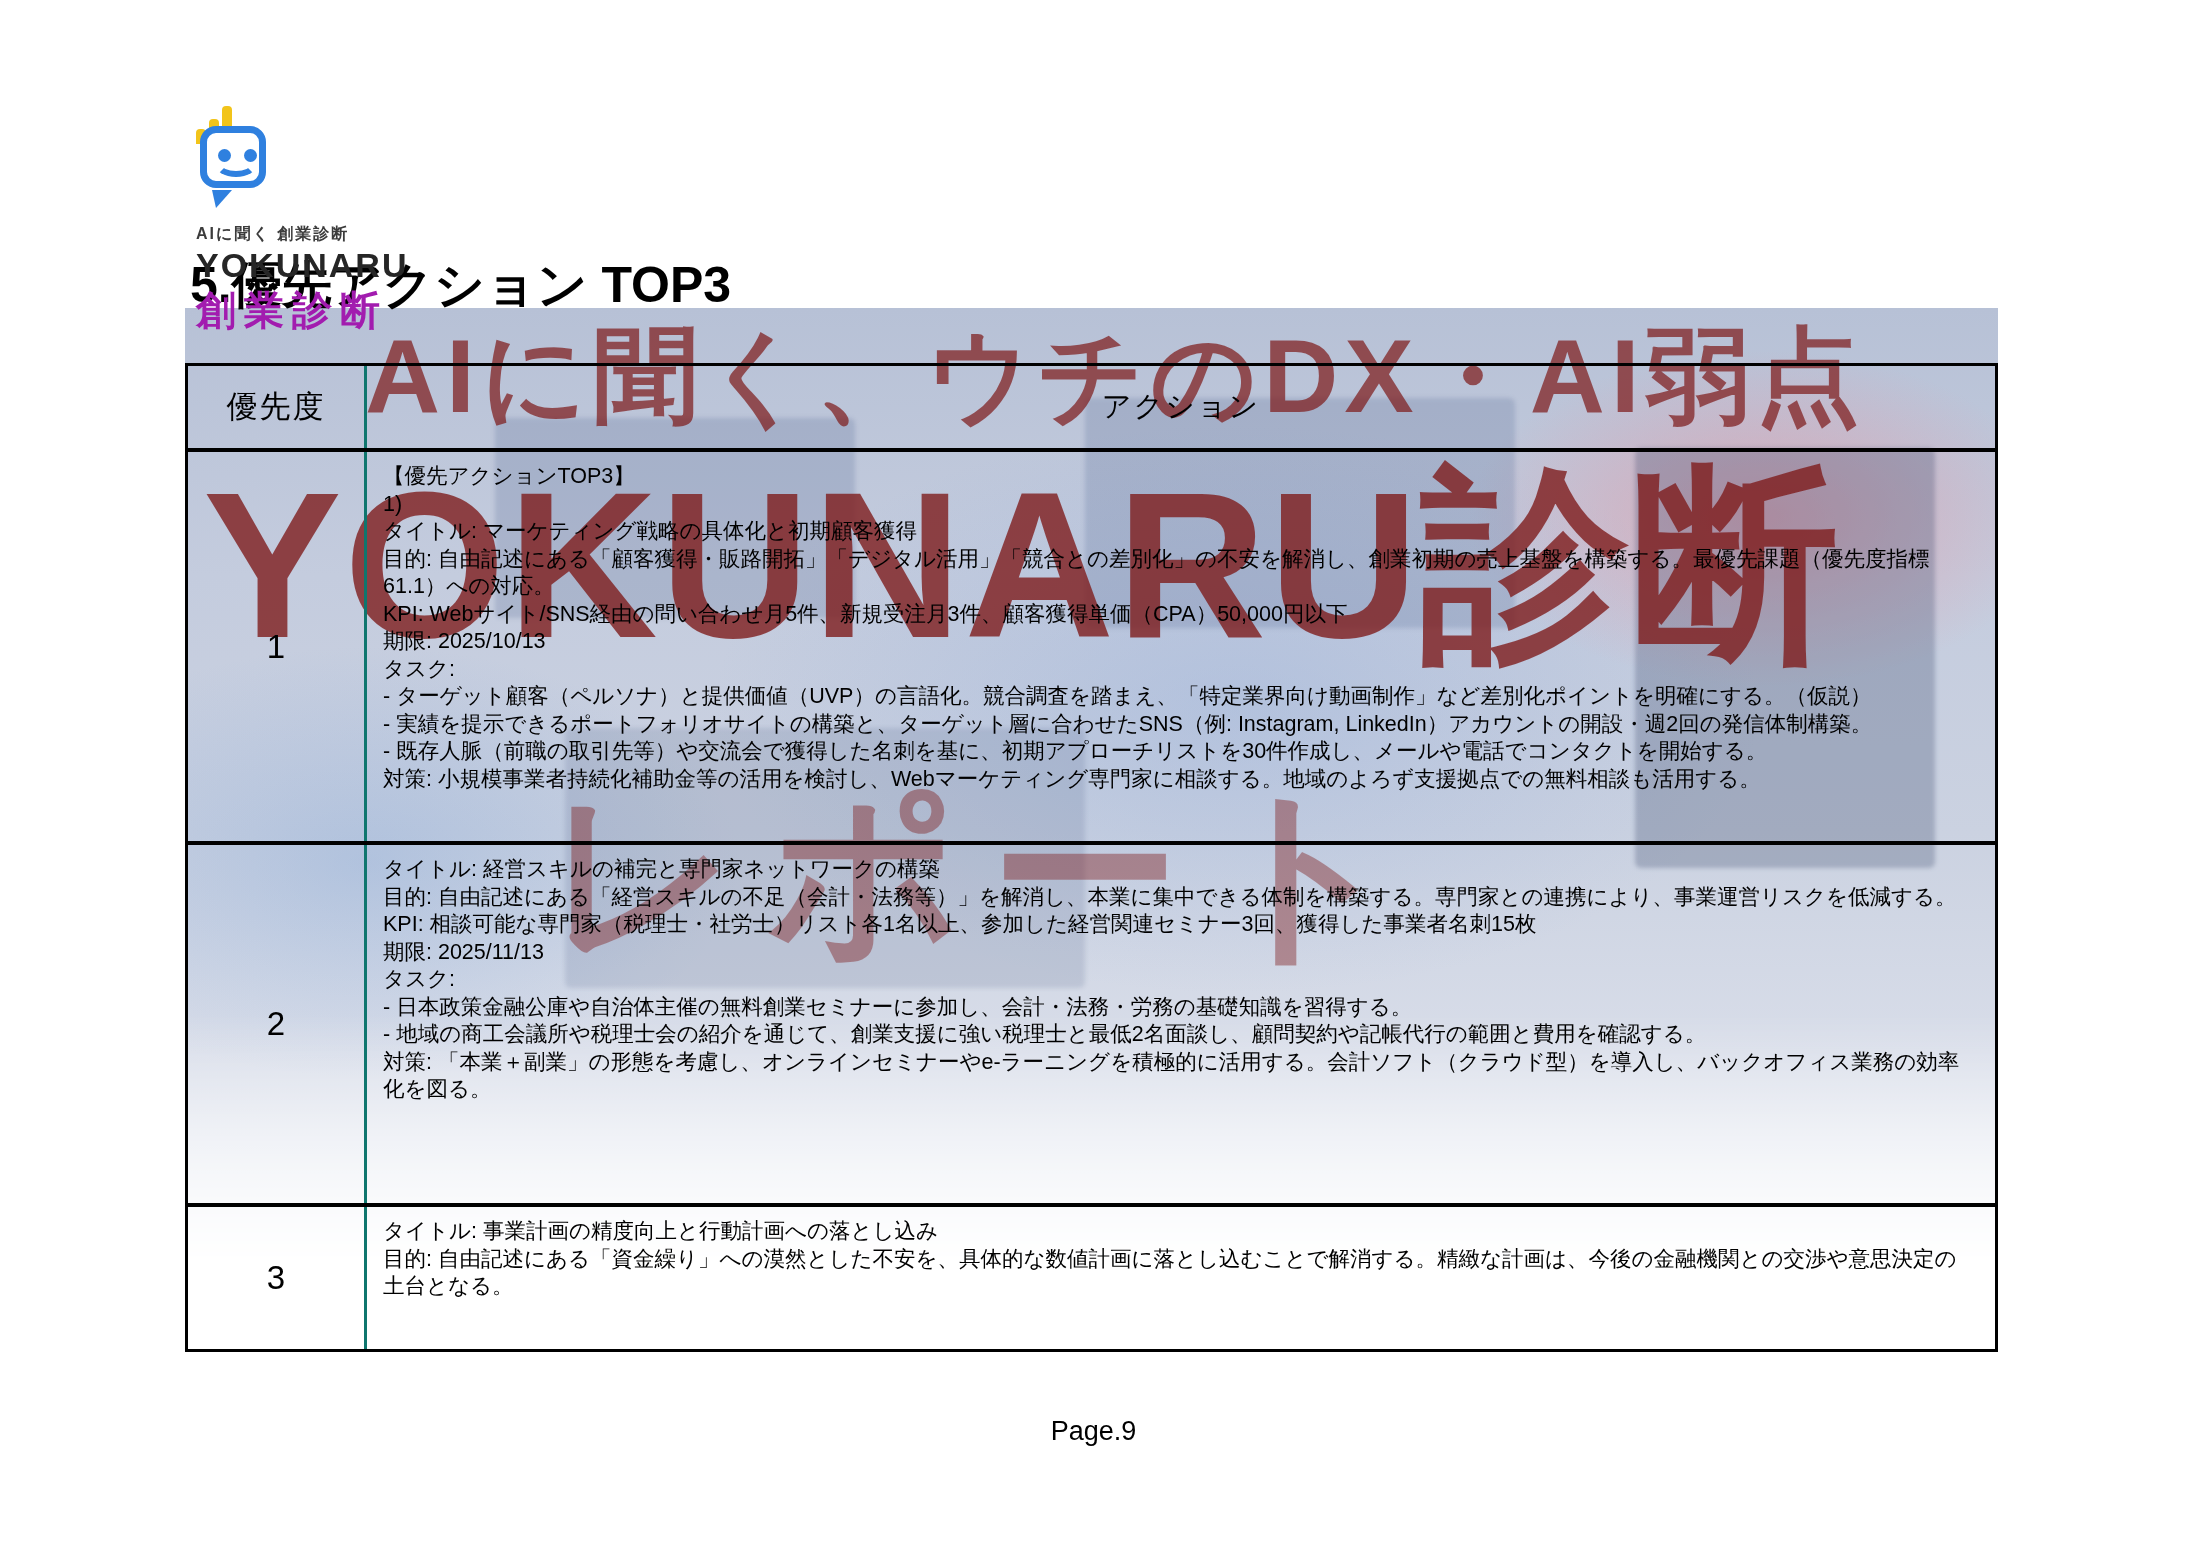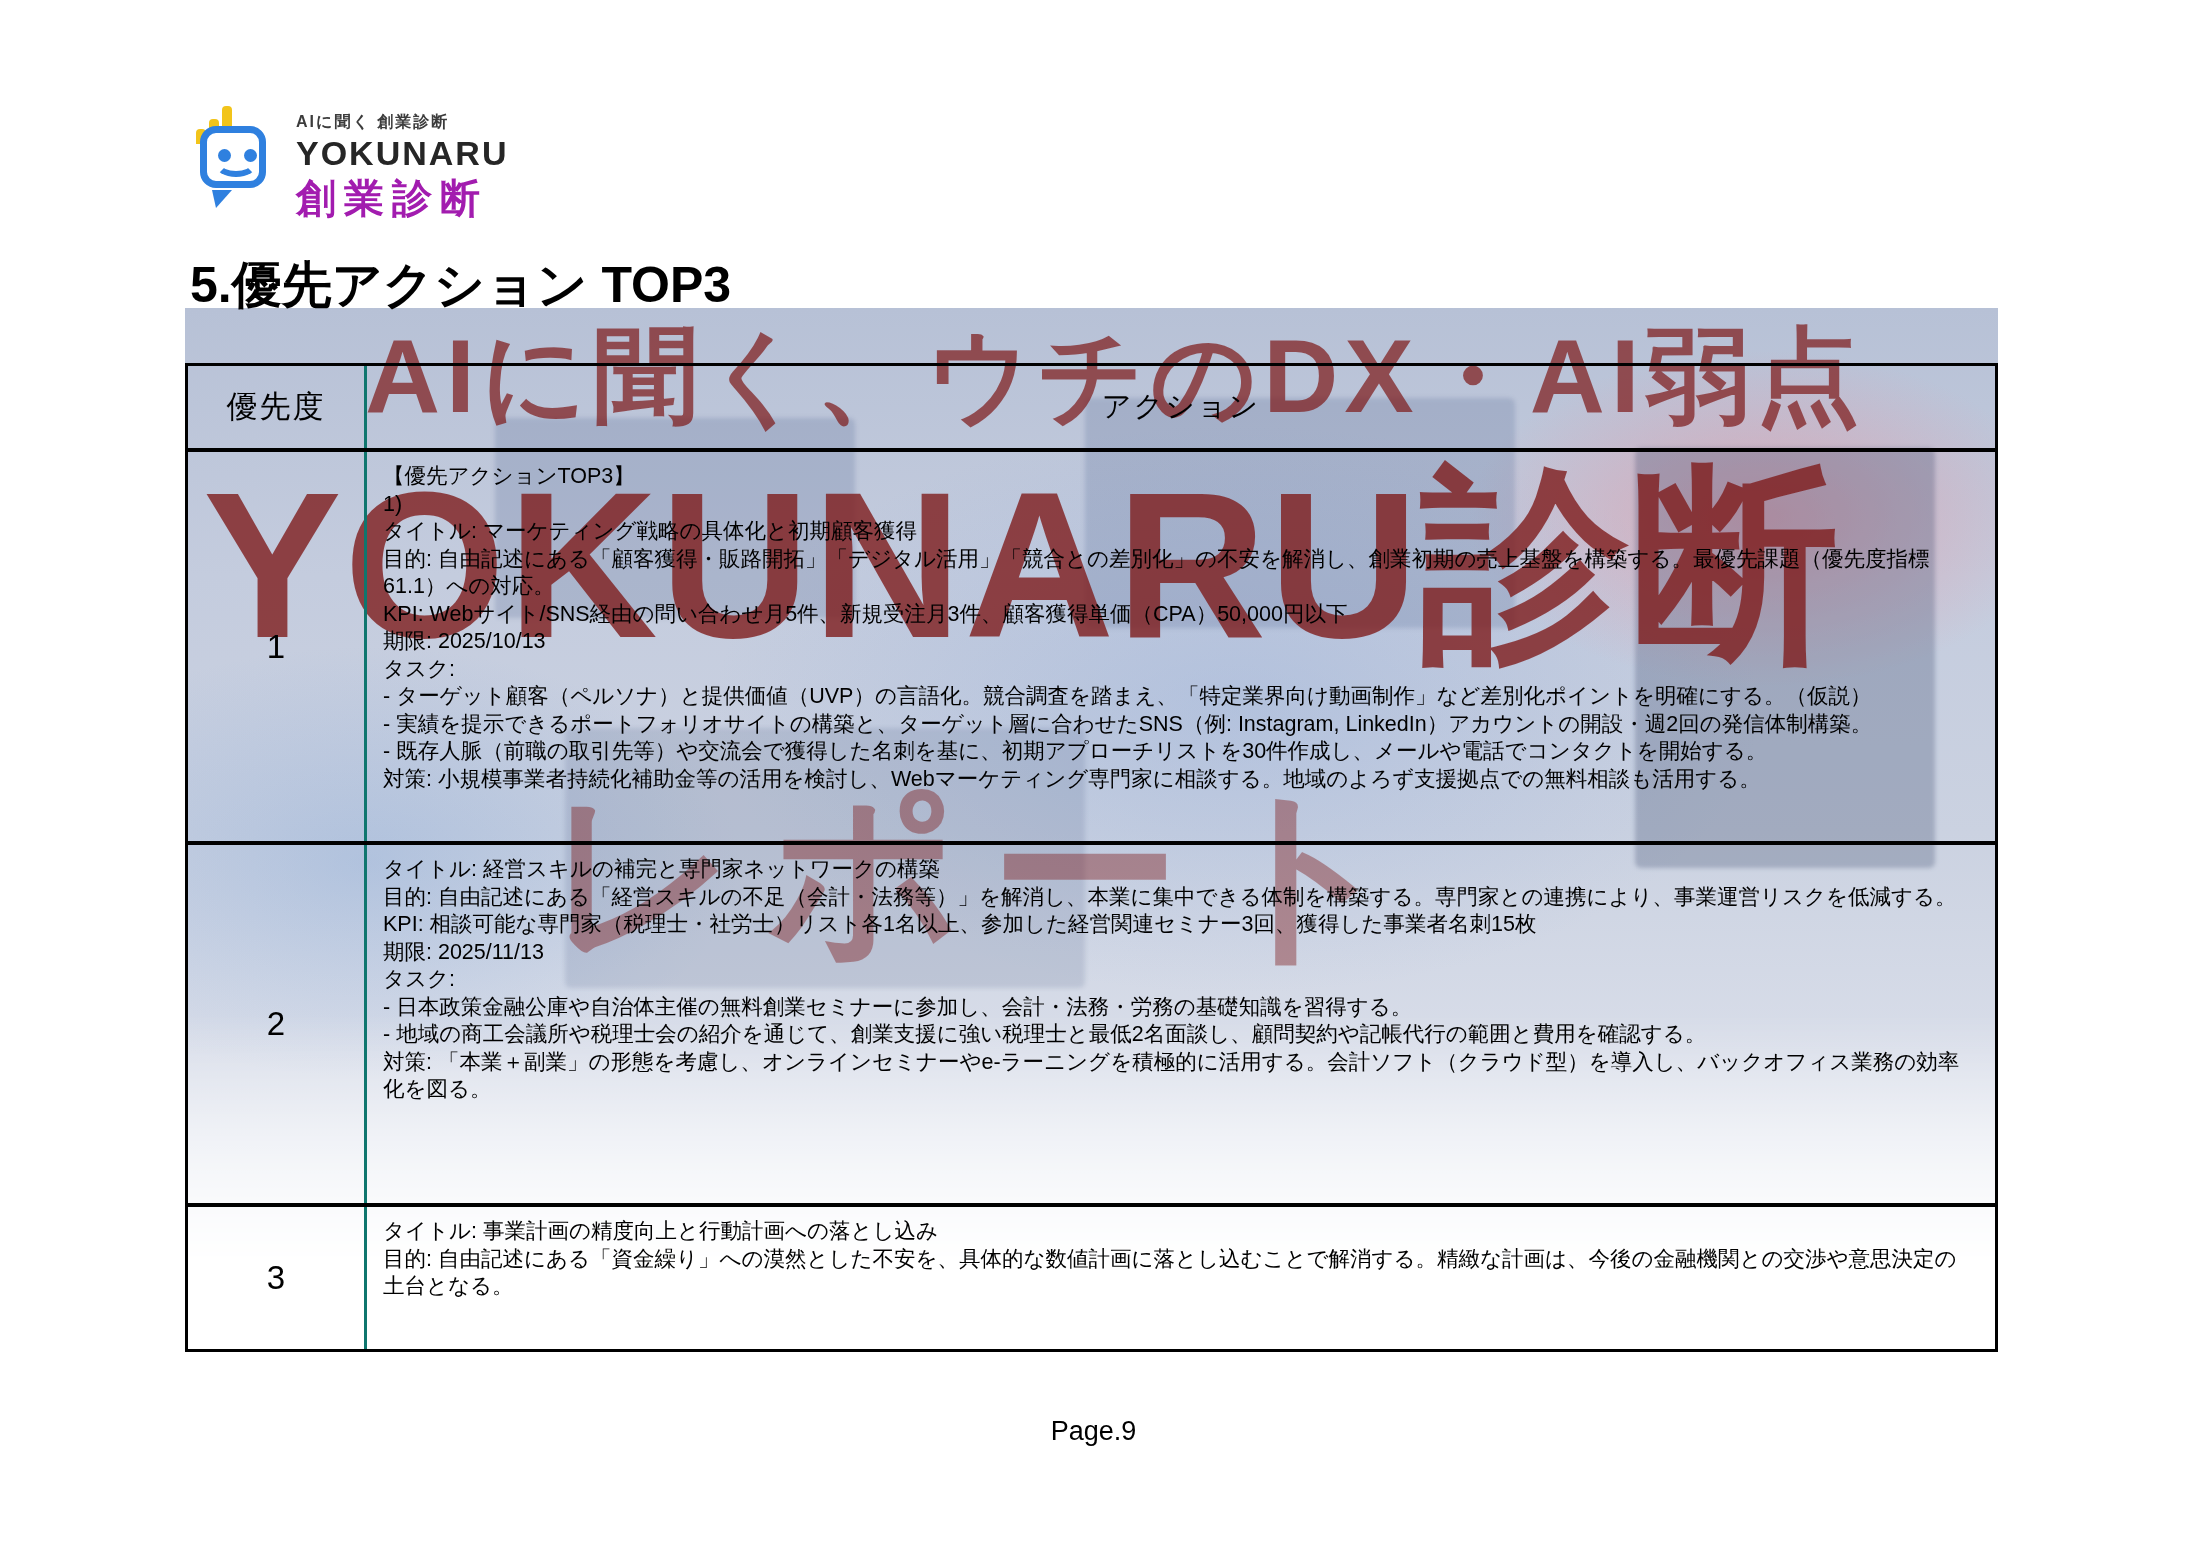--- a/index.html
+++ b/index.html
@@ -1,21 +1,21 @@
 <!DOCTYPE html>
 <html><head>
 <meta charset="utf-8">
 <style>
   * { margin:0; padding:0; box-sizing:border-box; }
   html,body { width:2187px; height:1548px; background:#ffffff;
     font-family:"Liberation Sans","DejaVu Sans",sans-serif; color:#000; }
   body { position:relative; overflow:hidden; }
 
   
-  .logo { position:absolute; left:196px; top:104px; display:flex; gap:16px; align-items:flex-start; z-index:3; }
+  .logo { position:absolute; left:196px; top:104px; display:flex; gap:16px; align-items:flex-start; z-index:3;flex-direction:column; }
   .logo-icon { position:relative; width:84px; height:96px; }
   .bubble { position:absolute; left:4px; top:22px; width:66px; height:62px;
     border:7px solid #2f80df; border-radius:16px; background:#fff; }
   .bubble-tail { position:absolute; left:16px; top:86px; width:0; height:0;
     border-left:4px solid transparent; border-right:16px solid transparent; border-top:18px solid #2f80df; }
   .eye { position:absolute; width:13px; height:13px; border-radius:50%; background:#2f80df; top:16px; }
   .eye.l { left:11px; } .eye.r { left:37px; }
   .smile { position:absolute; top:18px; left:8px; width:42px; height:26px; border:6px solid transparent;
     border-bottom-color:#2f80df; border-radius:50%; }
   .bars { position:absolute; left:0; top:0; width:40px; height:40px; }

